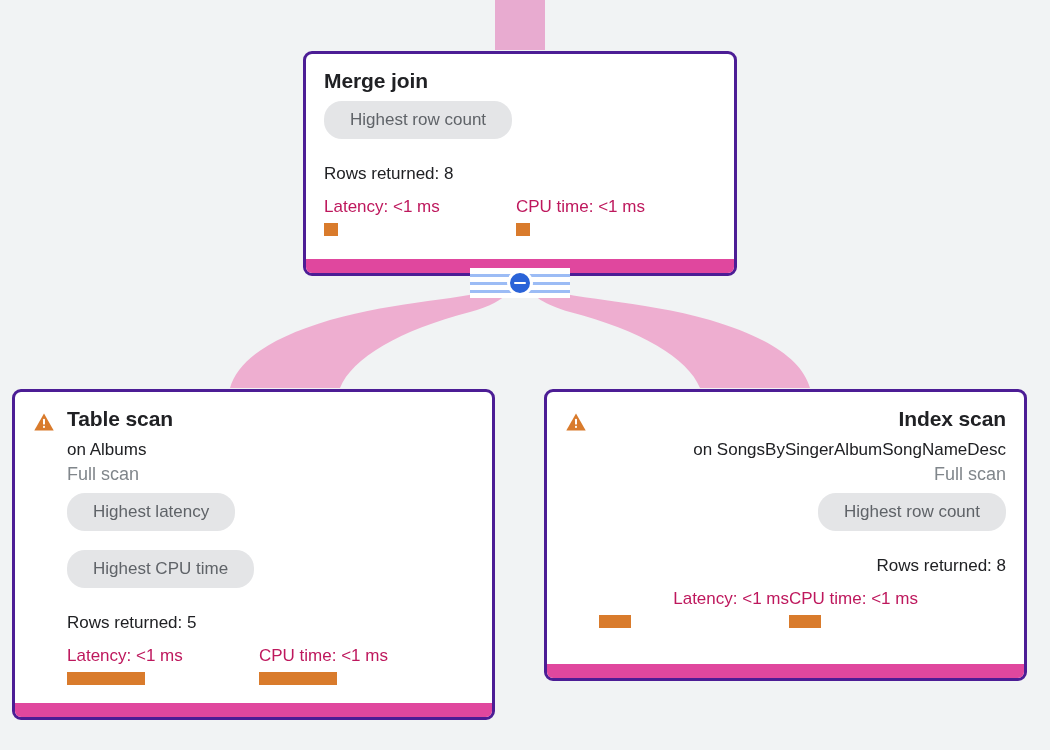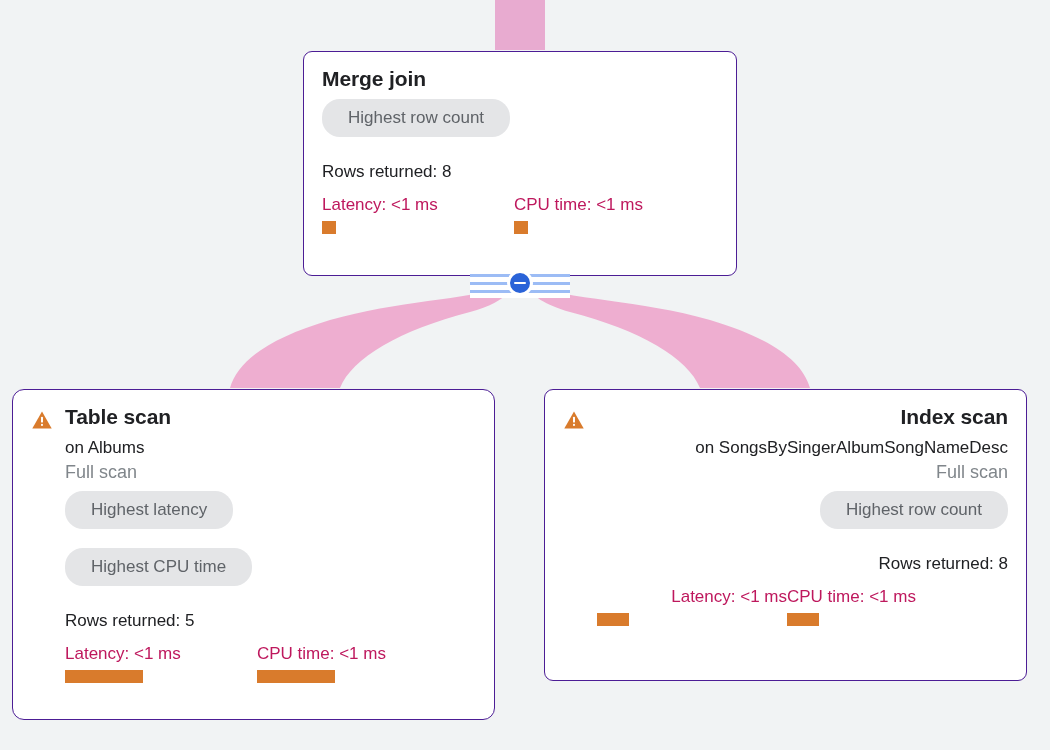--- a/index.html
+++ b/index.html
@@ -29,26 +29,26 @@
     top: 0;
     width: 1050px;
     height: 750px;
     pointer-events: none;
   }
 
   
   .node {
     position: absolute;
     background: #ffffff;
-    border: 1px solid #4c1d95;
+    border: 3px solid #4c1d95;
     border-radius: 9px;
     box-sizing: border-box;
     overflow: hidden;
     display: flex;
-    flex-direction: row;
+    flex-direction: column;
   }
   .node-body {
     flex: 1 1 auto;
     padding: 14px 18px 10px 18px;
     box-sizing: border-box;
   }
   .node-footer {
     flex: 0 0 auto;
     height: 14px;
     background: #e0479e;
@@ -231,21 +231,21 @@
     <div class="toggle-rails">
       <div class="rail r1"></div>
       <div class="rail r2"></div>
       <div class="rail r3"></div>
     </div>
     <div class="toggle-btn">
       <div class="toggle-minus"></div>
     </div>
   </div>
 
-  <div class="node" id="node-table-scan" style="left:12px; top:389px; width:483px; height:331px;border-radius:12px;">
+  <div class="node" id="node-table-scan" style="left:12px; top:389px; width:483px; height:331px;">
     <div class="node-body">
       <div class="node-head">
         <span class="warn-icon">
           <svg viewBox="0 0 24 24" width="22" height="22">
             <path d="M12 2.8 L22.6 21.2 L1.4 21.2 Z" fill="#d97b2c"></path>
             <rect x="10.9" y="8.4" width="2.2" height="6.4" rx="1" fill="#ffffff"></rect>
             <rect x="10.9" y="16.2" width="2.2" height="2.3" rx="1" fill="#ffffff"></rect>
           </svg>
         </span>
         <div class="title-col">

